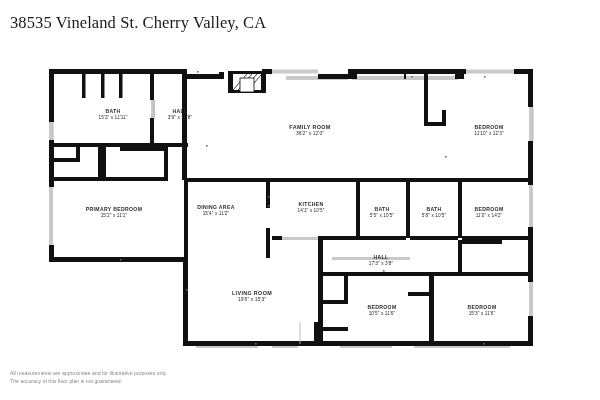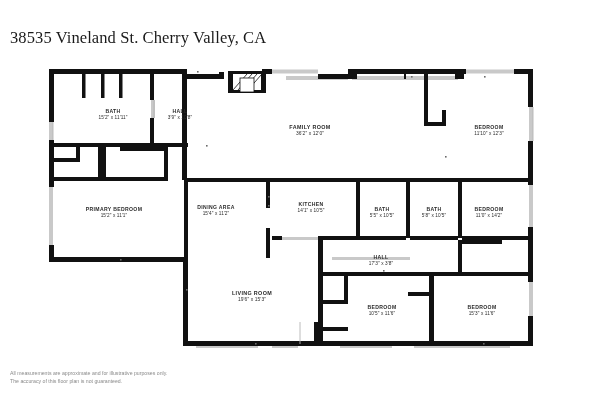--- a/index.html
+++ b/index.html
@@ -12,21 +12,21 @@
     width: 600px;
     height: 400px;
     overflow: hidden;
     font-family: "Liberation Sans", sans-serif;
     position: relative;
   }
 
   #page-title {
     position: absolute;
     left: 10px;
-    top: 28px;
+    top: 13px;
     font-family: "Liberation Serif", serif;
     font-size: 16.5px;
     color: #1a1a1a;
     letter-spacing: 0.1px;
     white-space: nowrap;
   }
 
   #plan-canvas {
     position: absolute;
     left: 0;

